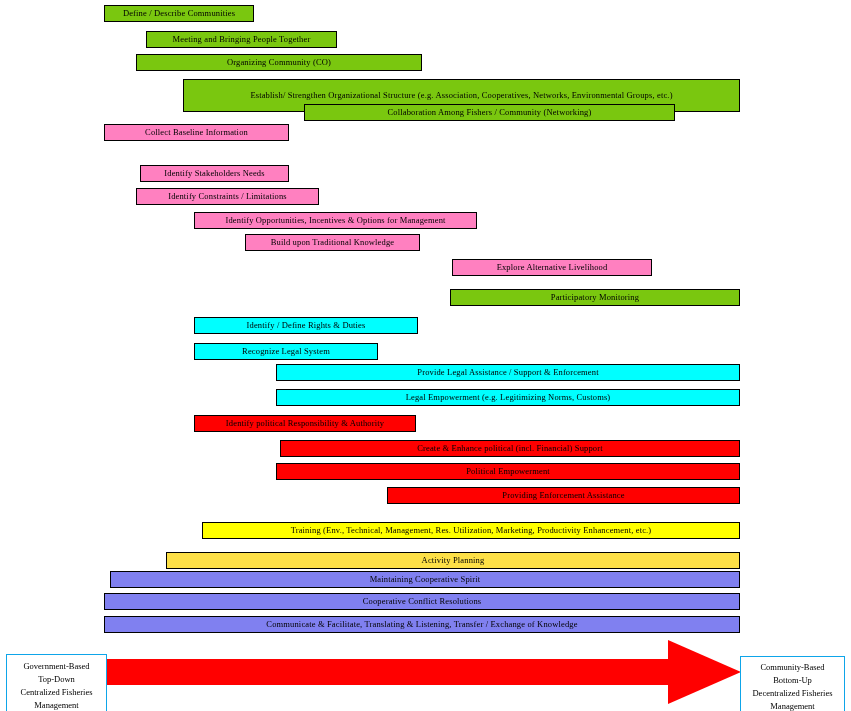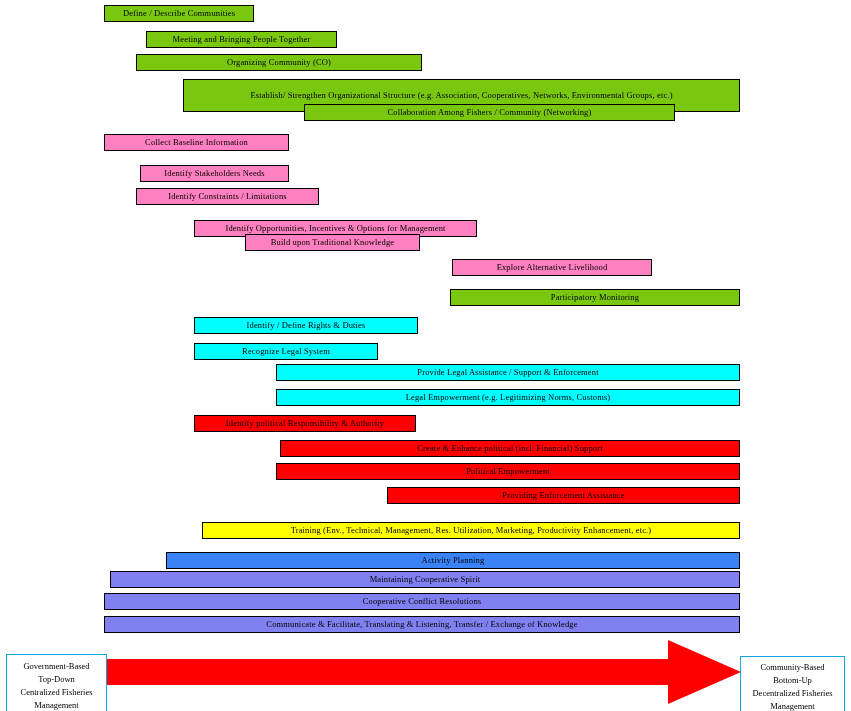--- a/index.html
+++ b/index.html
@@ -61,37 +61,37 @@
 <body>
 
 <div id="diagram">
 
   <div id="bars-layer">
       <div class="bar" style="left: 104px; top: 5px; width: 150px; height: 17px; background: rgb(122, 199, 15);">Define / Describe Communities</div>
       <div class="bar" style="left: 146px; top: 31px; width: 191px; height: 17px; background: rgb(122, 199, 15);">Meeting and Bringing People  Together</div>
       <div class="bar" style="left: 136px; top: 54px; width: 286px; height: 17px; background: rgb(122, 199, 15);">Organizing Community (CO)</div>
       <div class="bar" style="left: 183px; top: 79px; width: 557px; height: 33px; background: rgb(122, 199, 15);">Establish/ Strengthen Organizational Structure (e.g. Association, Cooperatives, Networks, Environmental Groups, etc.)</div>
       <div class="bar" style="left: 304px; top: 104px; width: 371px; height: 17px; background: rgb(122, 199, 15);">Collaboration Among Fishers / Community (Networking)</div>
-      <div class="bar" style="left: 104px; top: 134px; width: 185px; height: 17px; background: rgb(255, 128, 192);">Collect Baseline Information</div>
+      <div class="bar" style="left: 104px; top: 124px; width: 185px; height: 17px; background: rgb(255, 128, 192);">Collect Baseline Information</div>
       <div class="bar" style="left: 140px; top: 165px; width: 149px; height: 17px; background: rgb(255, 128, 192);">Identify Stakeholders Needs</div>
       <div class="bar" style="left: 136px; top: 188px; width: 183px; height: 17px; background: rgb(255, 128, 192);">Identify Constraints / Limitations</div>
-      <div class="bar" style="left: 194px; top: 220px; width: 283px; height: 17px; background: rgb(255, 128, 192);">Identify Opportunities, Incentives &amp; Options for Management</div>
+      <div class="bar" style="left: 194px; top: 212px; width: 283px; height: 17px; background: rgb(255, 128, 192);">Identify Opportunities, Incentives &amp; Options for Management</div>
       <div class="bar" style="left: 245px; top: 234px; width: 175px; height: 17px; background: rgb(255, 128, 192);">Build upon Traditional Knowledge</div>
       <div class="bar" style="left: 452px; top: 259px; width: 200px; height: 17px; background: rgb(255, 128, 192);">Explore  Alternative Livelihood</div>
       <div class="bar" style="left: 450px; top: 289px; width: 290px; height: 17px; background: rgb(122, 199, 15);">Participatory Monitoring</div>
       <div class="bar" style="left: 194px; top: 317px; width: 224px; height: 17px; background: rgb(0, 255, 255);">Identify / Define Rights &amp; Duties</div>
       <div class="bar" style="left: 194px; top: 343px; width: 184px; height: 17px; background: rgb(0, 255, 255);">Recognize Legal System</div>
       <div class="bar" style="left: 276px; top: 364px; width: 464px; height: 17px; background: rgb(0, 255, 255);">Provide Legal Assistance / Support &amp; Enforcement</div>
       <div class="bar" style="left: 276px; top: 389px; width: 464px; height: 17px; background: rgb(0, 255, 255);">Legal Empowerment (e.g. Legitimizing  Norms, Customs)</div>
       <div class="bar" style="left: 194px; top: 415px; width: 222px; height: 17px; background: rgb(255, 0, 0);">Identify political Responsibility &amp; Authority</div>
       <div class="bar" style="left: 280px; top: 440px; width: 460px; height: 17px; background: rgb(255, 0, 0);">Create &amp; Enhance political (incl. Financial) Support</div>
       <div class="bar" style="left: 276px; top: 463px; width: 464px; height: 17px; background: rgb(255, 0, 0);">Political Empowerment</div>
       <div class="bar" style="left: 387px; top: 487px; width: 353px; height: 17px; background: rgb(255, 0, 0);">Providing Enforcement Assistance</div>
       <div class="bar" style="left: 202px; top: 522px; width: 538px; height: 17px; background: rgb(255, 255, 0);">Training (Env., Technical, Management, Res. Utilization, Marketing, Productivity Enhancement, etc.)</div>
-      <div class="bar" style="left: 166px; top: 552px; width: 574px; height: 17px; background: #3b82f6;">Activity Planning</div>
+      <div class="bar" style="left: 166px; top: 552px; width: 574px; height: 17px; background: #fde047;">Activity Planning</div>
       <div class="bar" style="left: 110px; top: 571px; width: 630px; height: 17px; background: rgb(128, 128, 240);">Maintaining Cooperative Spirit</div>
       <div class="bar" style="left: 104px; top: 593px; width: 636px; height: 17px; background: rgb(128, 128, 240);">Cooperative Conflict Resolutions</div>
       <div class="bar" style="left: 104px; top: 616px; width: 636px; height: 17px; background: rgb(128, 128, 240);">Communicate &amp; Facilitate, Translating &amp; Listening, Transfer / Exchange of Knowledge</div>
     </div>
 
   <div class="arrow-shaft" style="left:107px; top:659px; width:565px; height:26px; background:#ff0000;"></div>
   <div class="arrow-head" style="left:668px; top:640px; border-top:32px solid transparent; border-bottom:32px solid transparent; border-left:73px solid #ff0000;"></div>
 
   <div class="endbox" style="left:6px; top:639px; width:101px; height:64px;">
     <span>Government-Based</span>

